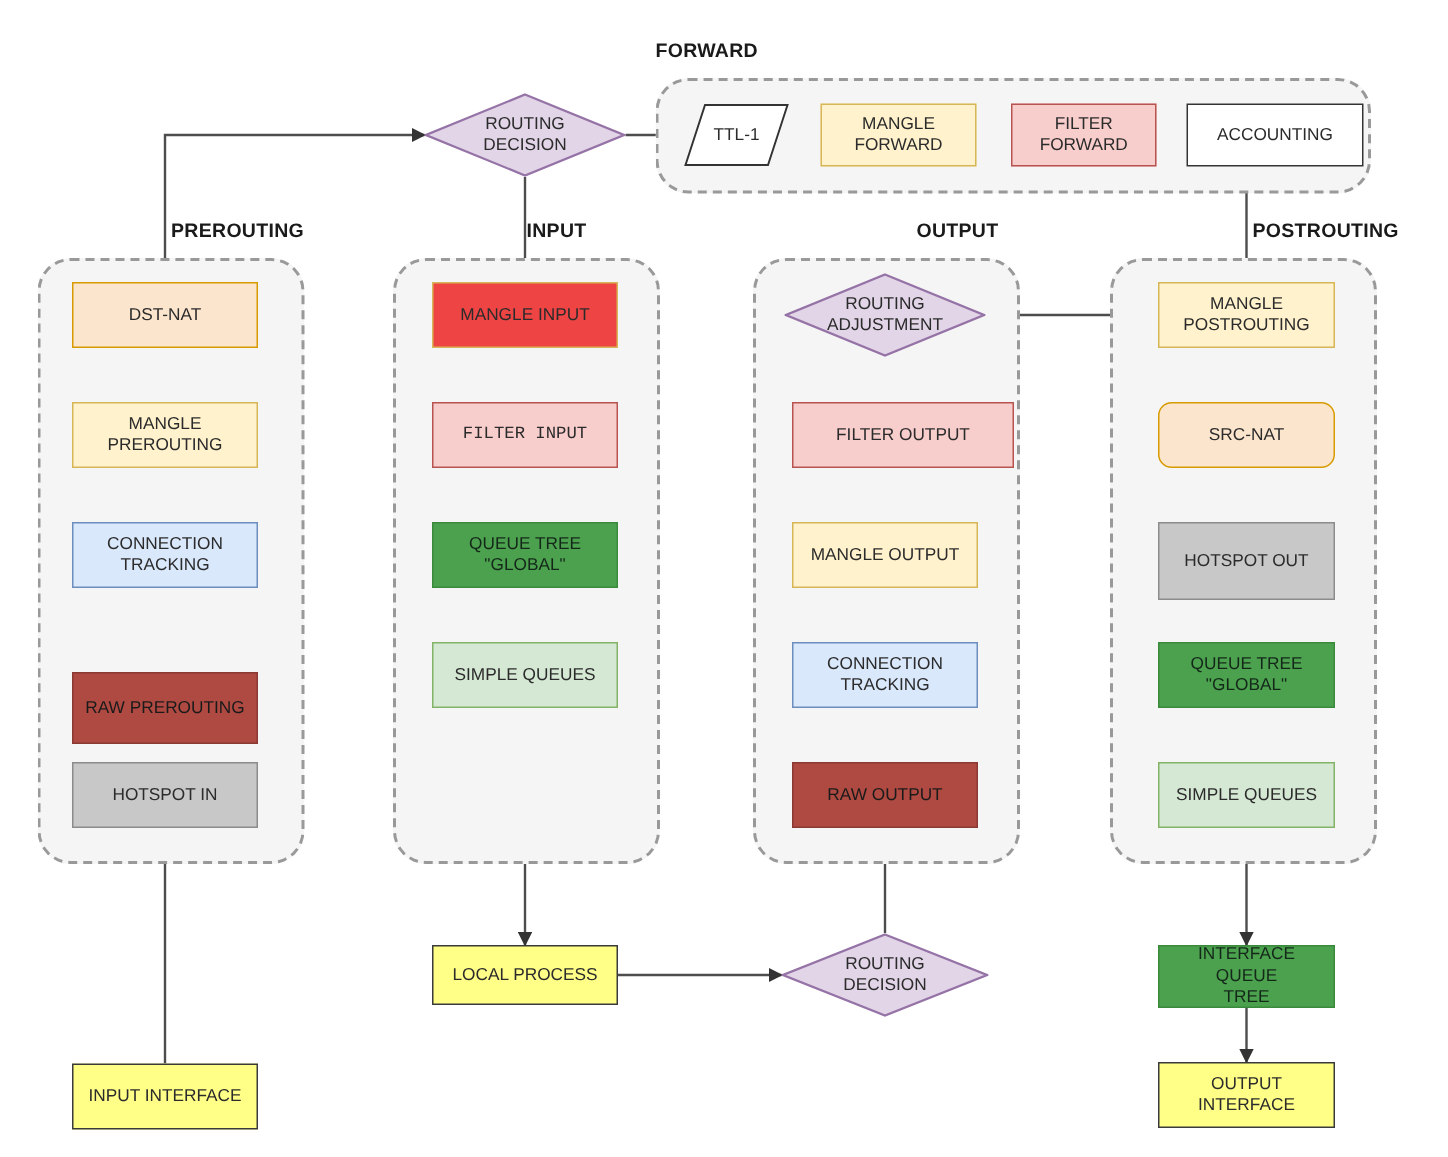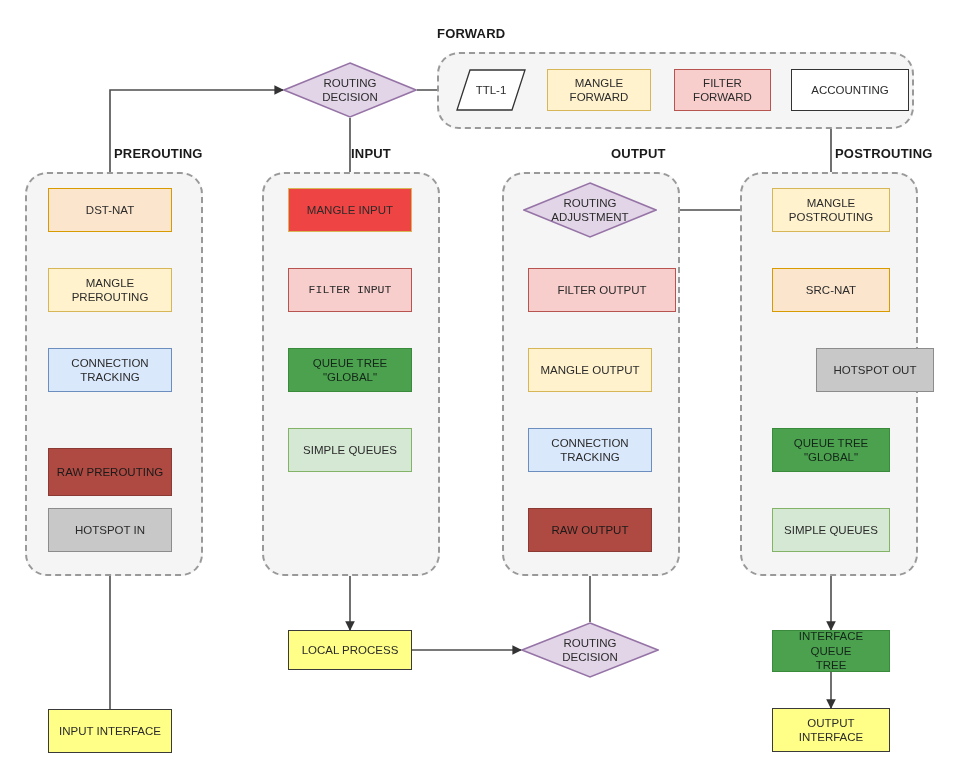--- a/index.html
+++ b/index.html
@@ -252,24 +252,24 @@
       <polygon points="69,1 137,28 69,55 1,28" fill="#e1d5e7" stroke="#9673a6" stroke-width="1.5"></polygon>
     </svg>
     <span>ROUTING
 DECISION</span>
   </div>
 
   <div class="node" style="left:772px; top:188px; width:118px; height:44px; background:#fff2cc; border-color:#d6b656;">
     <span>MANGLE
 POSTROUTING</span>
   </div>
-  <div class="node" style="left:772px; top:268px; width:118px; height:44px; background:#fce5cd; border-color:#d79b00;">
+  <div class="node" style="left:772px; top:268px; width:118px; height:44px; background:#fce5cd; border-color:#d79b00;border-radius:9px;">
     <span>SRC-NAT</span>
   </div>
-  <div class="node" style="left:772px; top:348px; width:118px; height:44px; background:#c8c8c8; border-color:#8c8c8c;margin-left:44px;">
+  <div class="node" style="left:772px; top:348px; width:118px; height:52px; background:#c8c8c8; border-color:#8c8c8c;">
     <span>HOTSPOT OUT</span>
   </div>
   <div class="node" style="left:772px; top:428px; width:118px; height:44px; background:#4ca14e; border-color:#3a8a3c; color:#14281a;">
     <span>QUEUE TREE
 "GLOBAL"</span>
   </div>
   <div class="node" style="left:772px; top:508px; width:118px; height:44px; background:#d5e8d4; border-color:#82b366;">
     <span>SIMPLE QUEUES</span>
   </div>
   <div class="node" style="left:772px; top:630px; width:118px; height:42px; background:#4ca14e; border-color:#3a8a3c; color:#14281a;">

